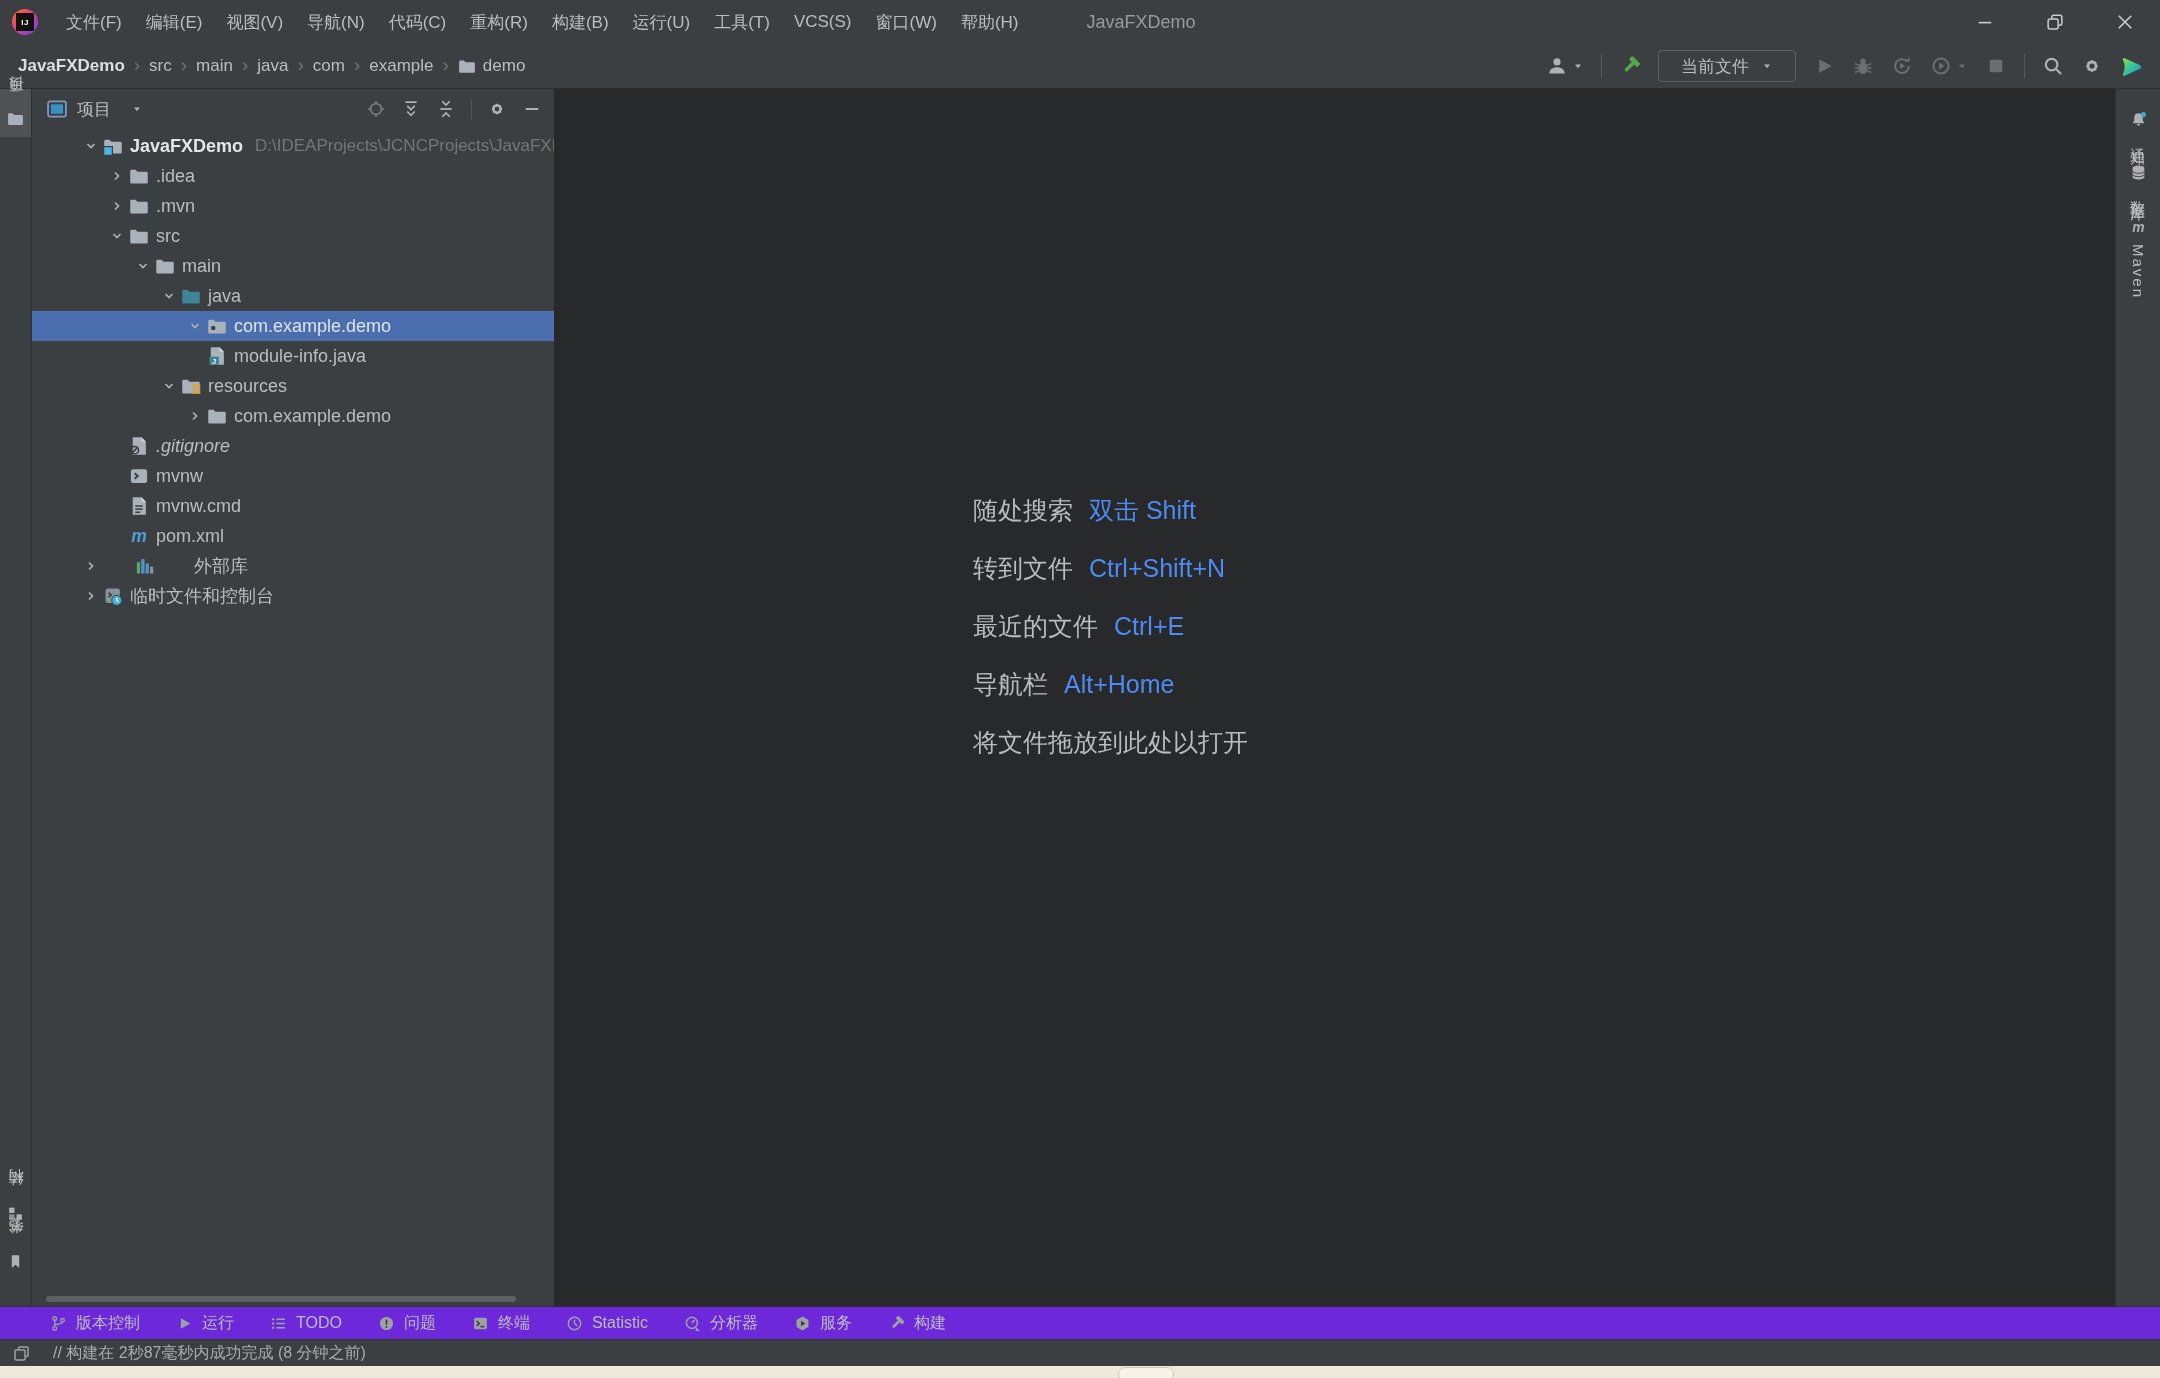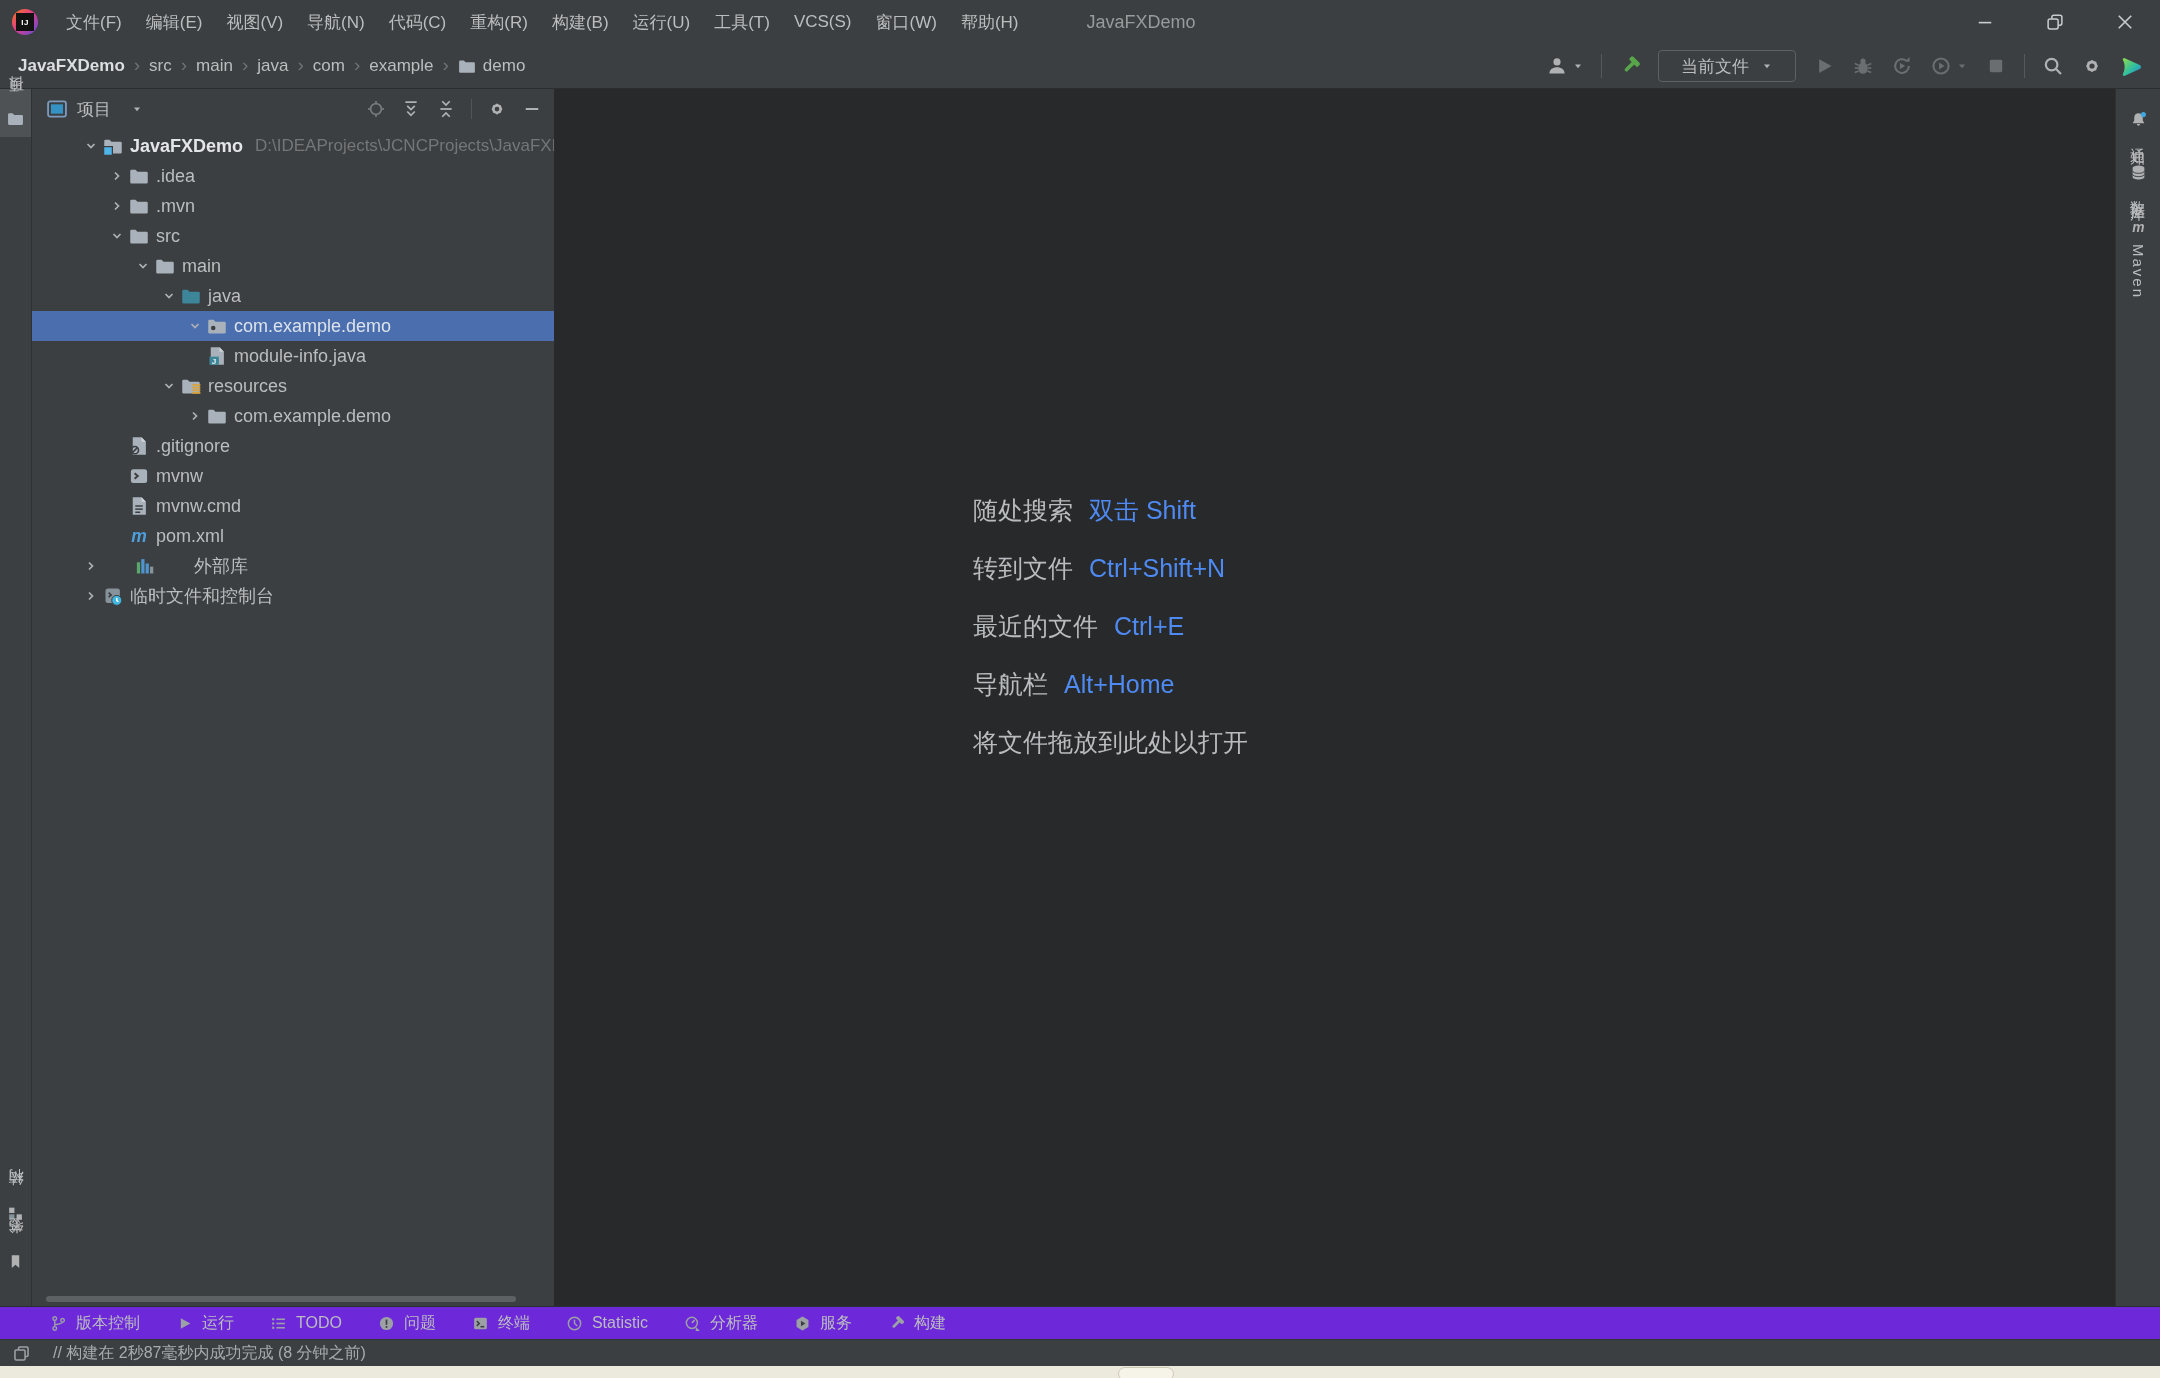--- a/index.html
+++ b/index.html
@@ -497,21 +497,21 @@
                 <path d="M6 4.5L9.5 8 6 11.5" stroke="#AFB1B3" stroke-width="1.7" fill="none"></path>
               </svg>
             </span>
             <span class="tree-icon">
               <svg width="20" height="20" viewBox="0 0 16 16">
                 <path d="M1 4a1 1 0 0 1 1-1h3.2l1.6 1.6H14a1 1 0 0 1 1 1V13a1 1 0 0 1-1 1H2a1 1 0 0 1-1-1z" fill="#A9B2BA"></path>
               </svg>
             </span>
             <span class="tree-label">com.example.demo</span>
           </div>
-          <div class="tree-row" style="padding-left: 74px;">
+          <div class="tree-row" style="padding-left: 74px; font-style: italic;">
             <span class="tree-chevron"></span>
             <span class="tree-icon">
               <svg width="20" height="20" viewBox="0 0 16 16">
                 <path d="M3 1h7l3.5 3.5V15H3z" fill="#A9B2BA"></path>
                 <path d="M10 1l3.5 3.5H10z" fill="#CDD3D8"></path>
                 <circle cx="4.7" cy="11.3" r="2.9" fill="none" stroke="#3C3F41" stroke-width="1.3"></circle>
                 <line x1="2.7" y1="13.3" x2="6.7" y2="9.3" stroke="#3C3F41" stroke-width="1.3"></line>
               </svg>
             </span>
             <span class="tree-label">.gitignore</span>

